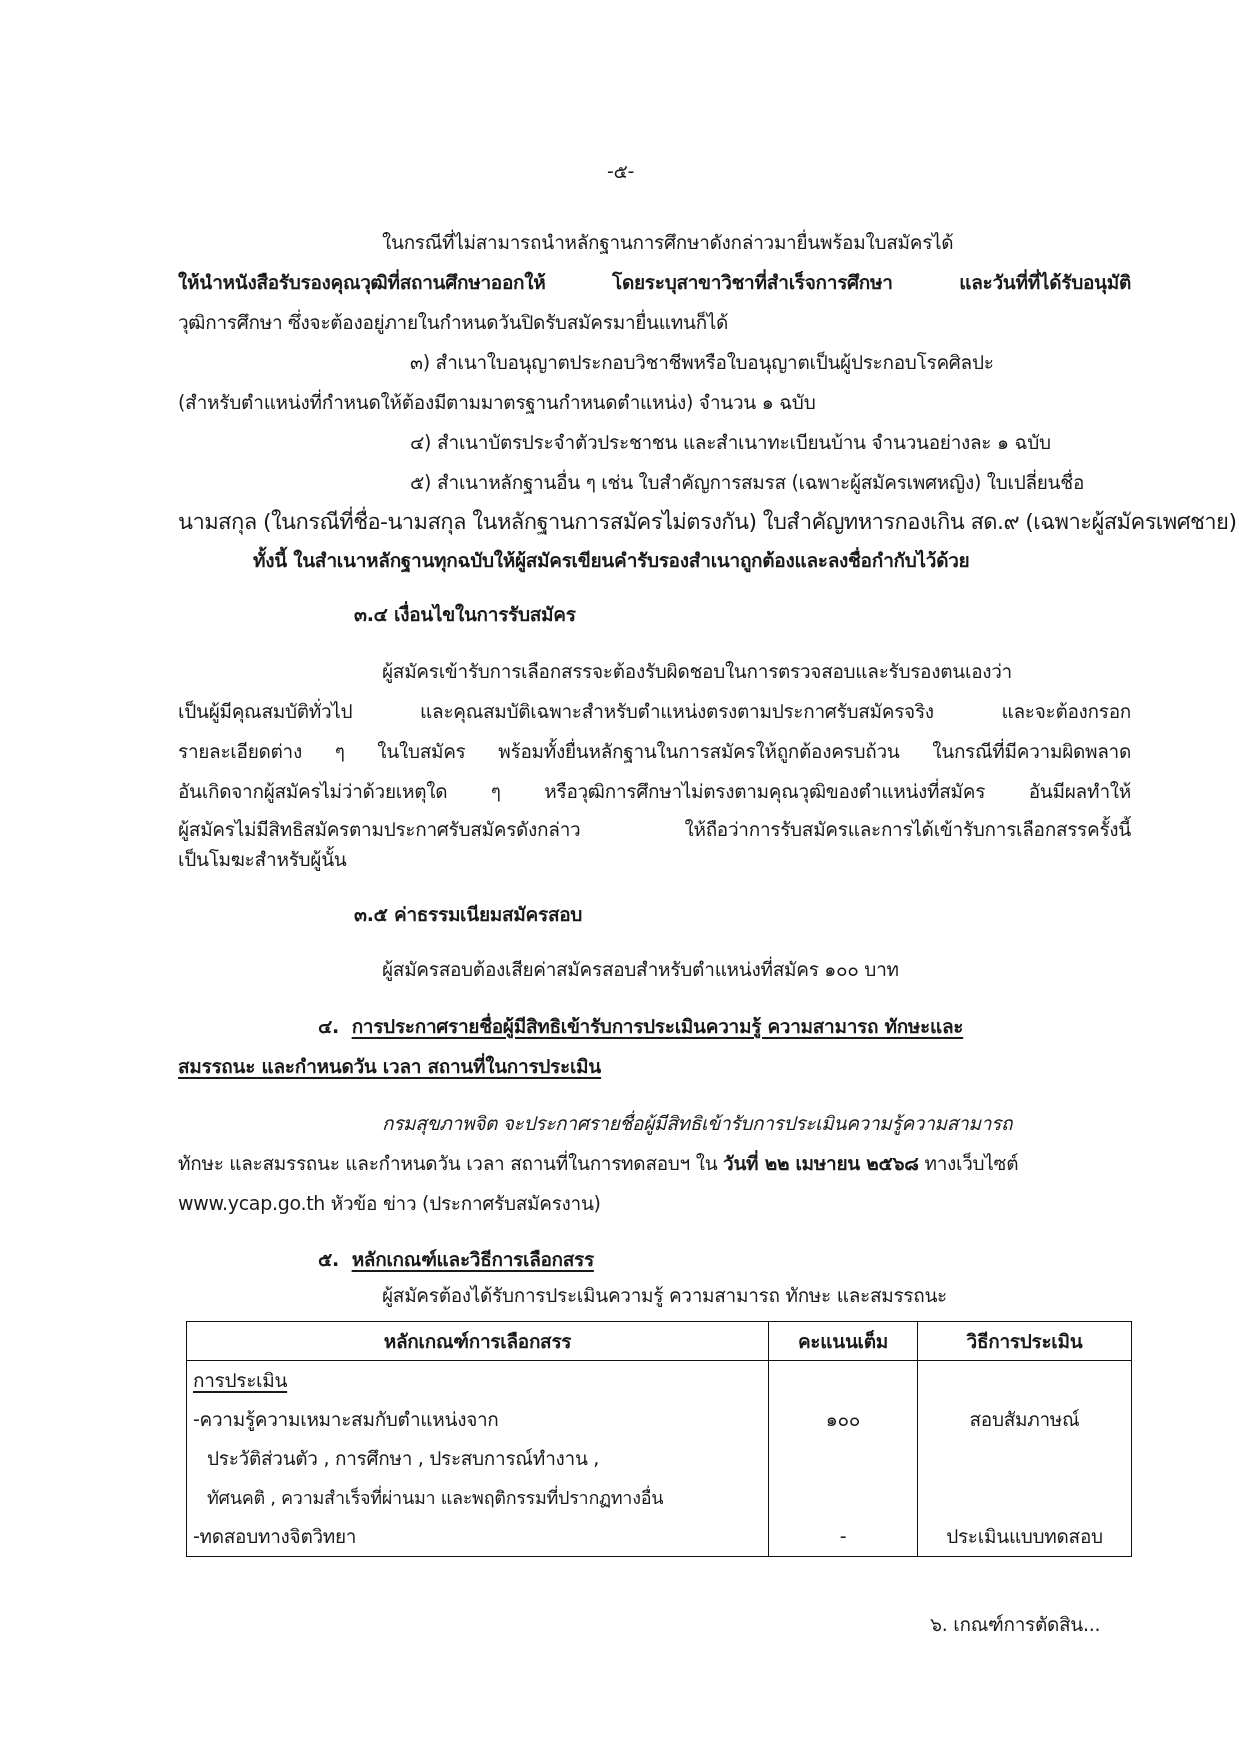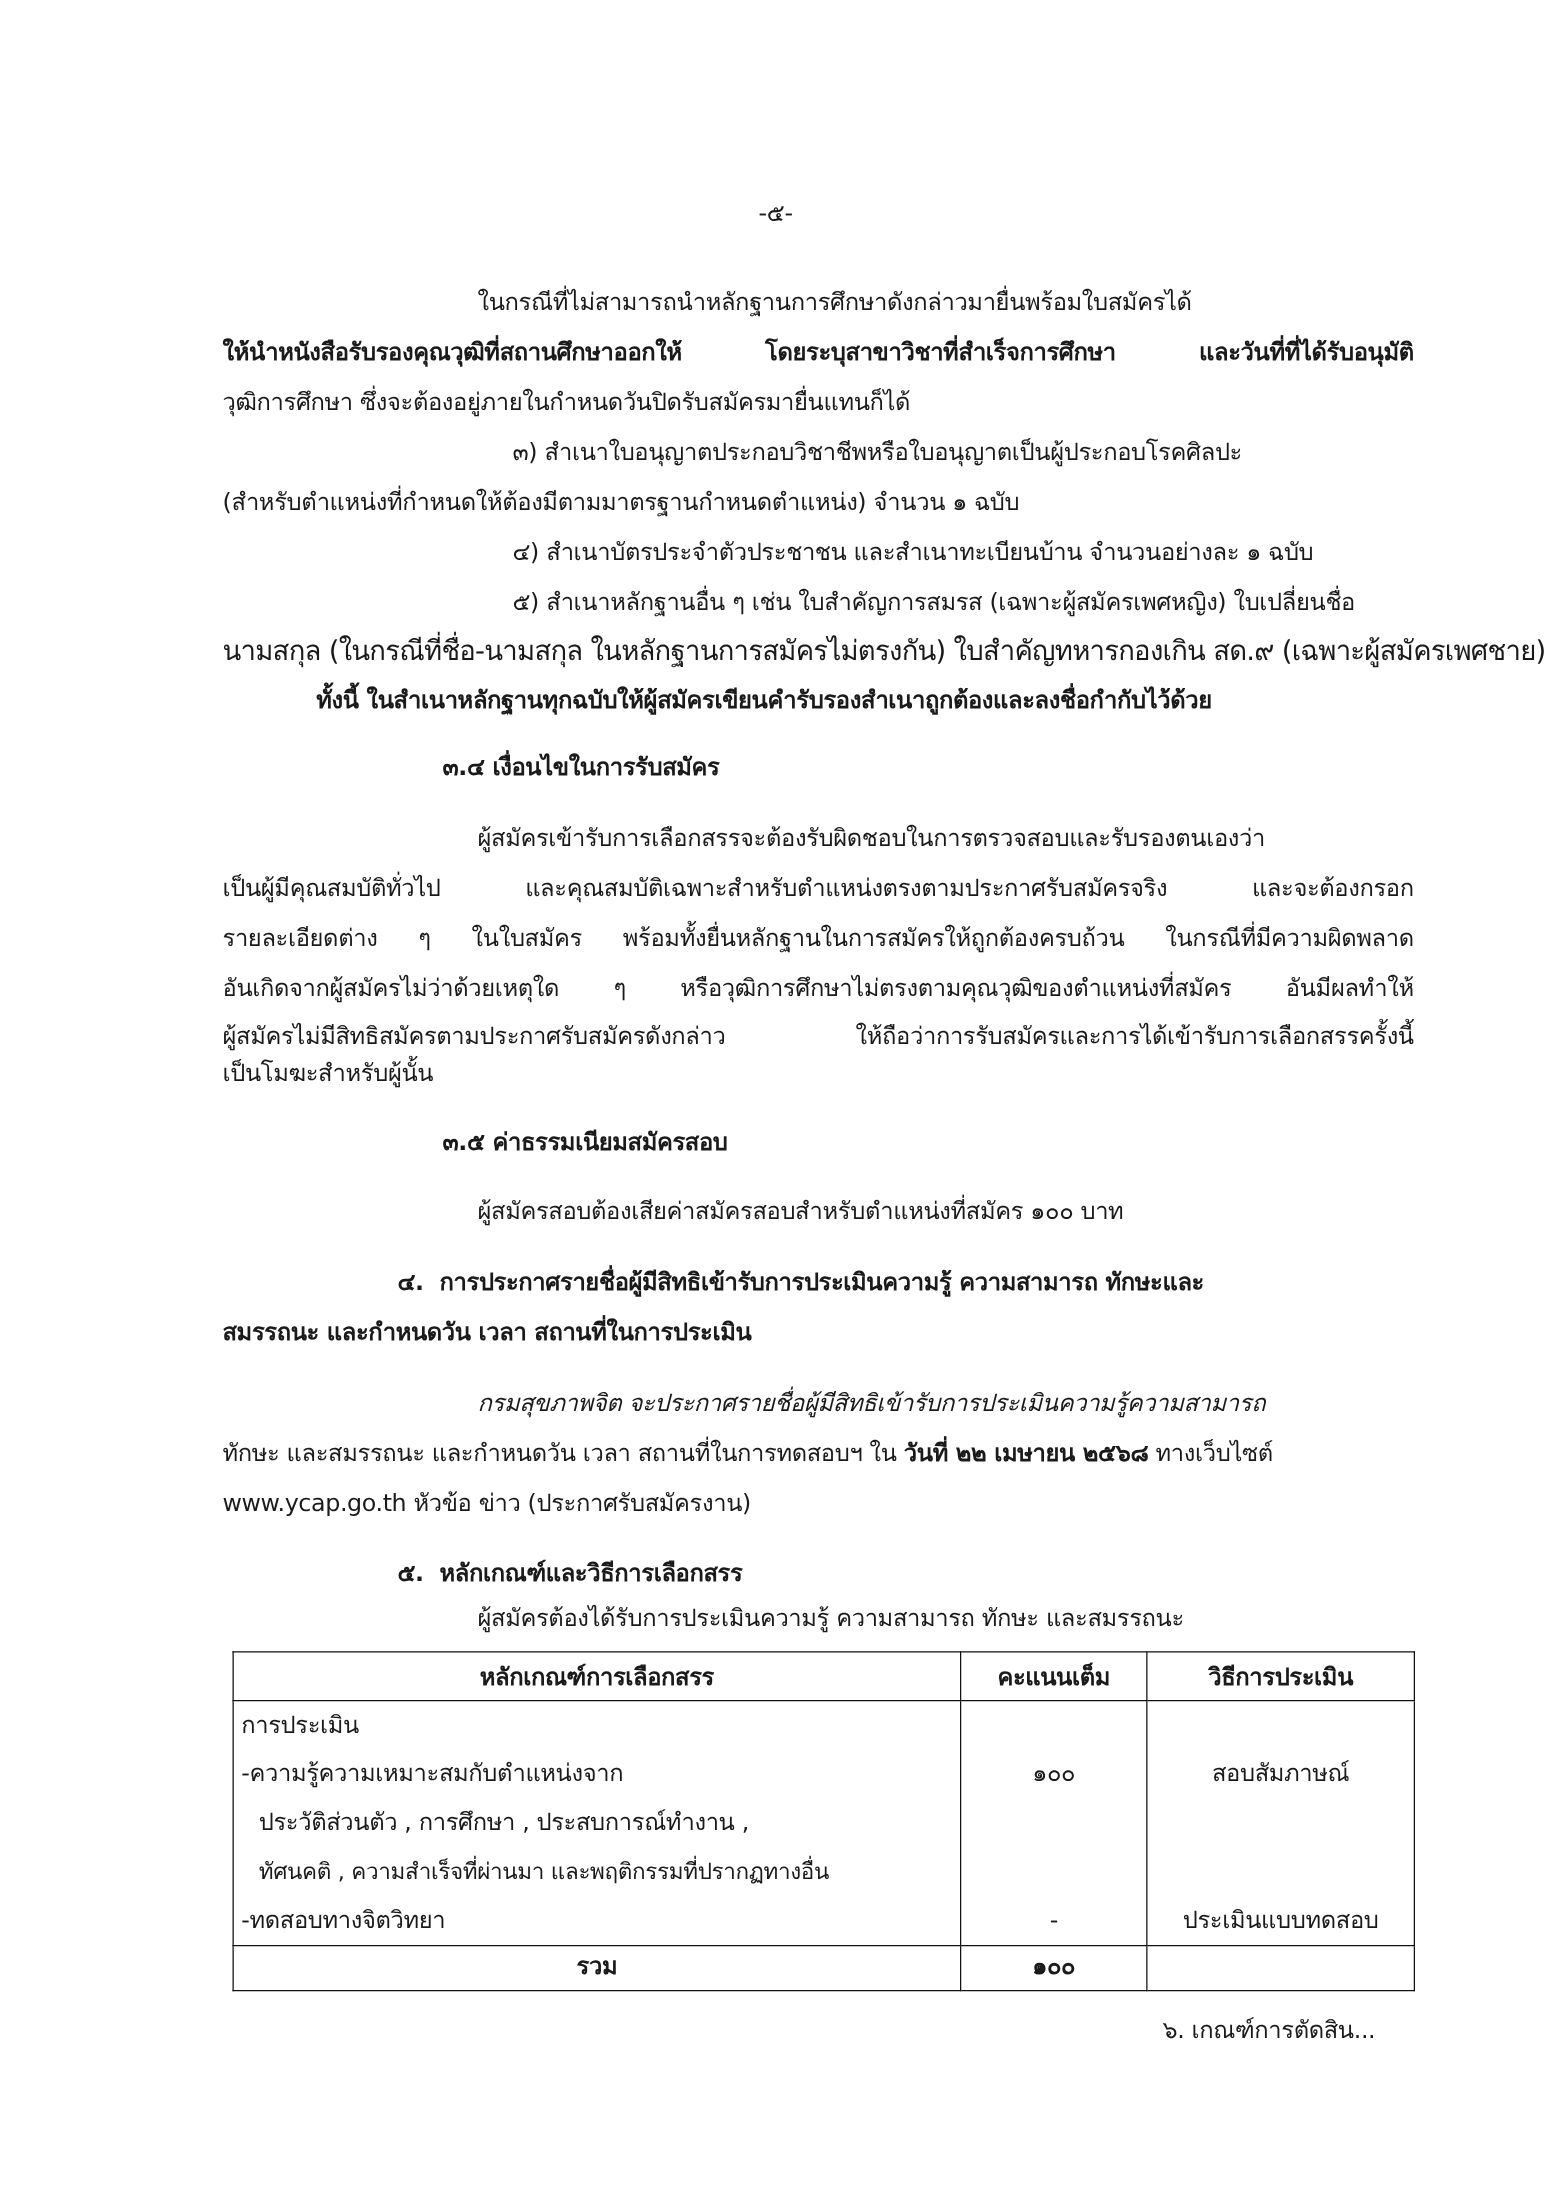--- a/index.html
+++ b/index.html
@@ -6,21 +6,21 @@
   body {
     width: 1241px; height: 1754px; position: relative; overflow: hidden;
     font-family: "DejaVu Sans", "Liberation Sans", sans-serif;
     color: #1a1a1a;
   }
   .ln {
     position: absolute; white-space: nowrap; font-size: 19px; line-height: 28px;
     letter-spacing: -0.3px;
   }
   .b { font-weight: bold; }
-  .u { text-underline-offset: 4px; text-decoration-thickness: 1.5px; }
+  .u { text-decoration: underline; text-underline-offset: 4px; text-decoration-thickness: 1.5px; }
   .just { left: 178px; width: 953px; text-align: justify; text-align-last: justify; }
   .page-num { left: 0; width: 1241px; text-align: center; top: 157px; }
 
   table.criteria {
     position: absolute; left: 186px; top: 1321px; width: 946px;
     border-collapse: collapse; font-size: 19px; letter-spacing: -0.3px;
   }
   table.criteria td, table.criteria th {
     border: 1.5px solid #111; padding: 0 6px; vertical-align: top; margin-left: 32px;
   }
@@ -107,22 +107,17 @@
           <span class="cell-line">-</span>
         </td>
         <td class="col3">
           <span class="cell-line">&nbsp;</span>
           <span class="cell-line">สอบสัมภาษณ์</span>
           <span class="cell-line">&nbsp;</span>
           <span class="cell-line">&nbsp;</span>
           <span class="cell-line">ประเมินแบบทดสอบ</span>
         </td>
       </tr>
-      <tr class="total-row">
-        <td>รวม</td>
-        <td>๑๐๐</td>
-        <td></td>
-      </tr>
     </tbody>
   </table>
 
   <div class="ln" style="left:930px; top:1610px;">๖. เกณฑ์การตัดสิน...</div>
 </div>
 
 </body></html>

